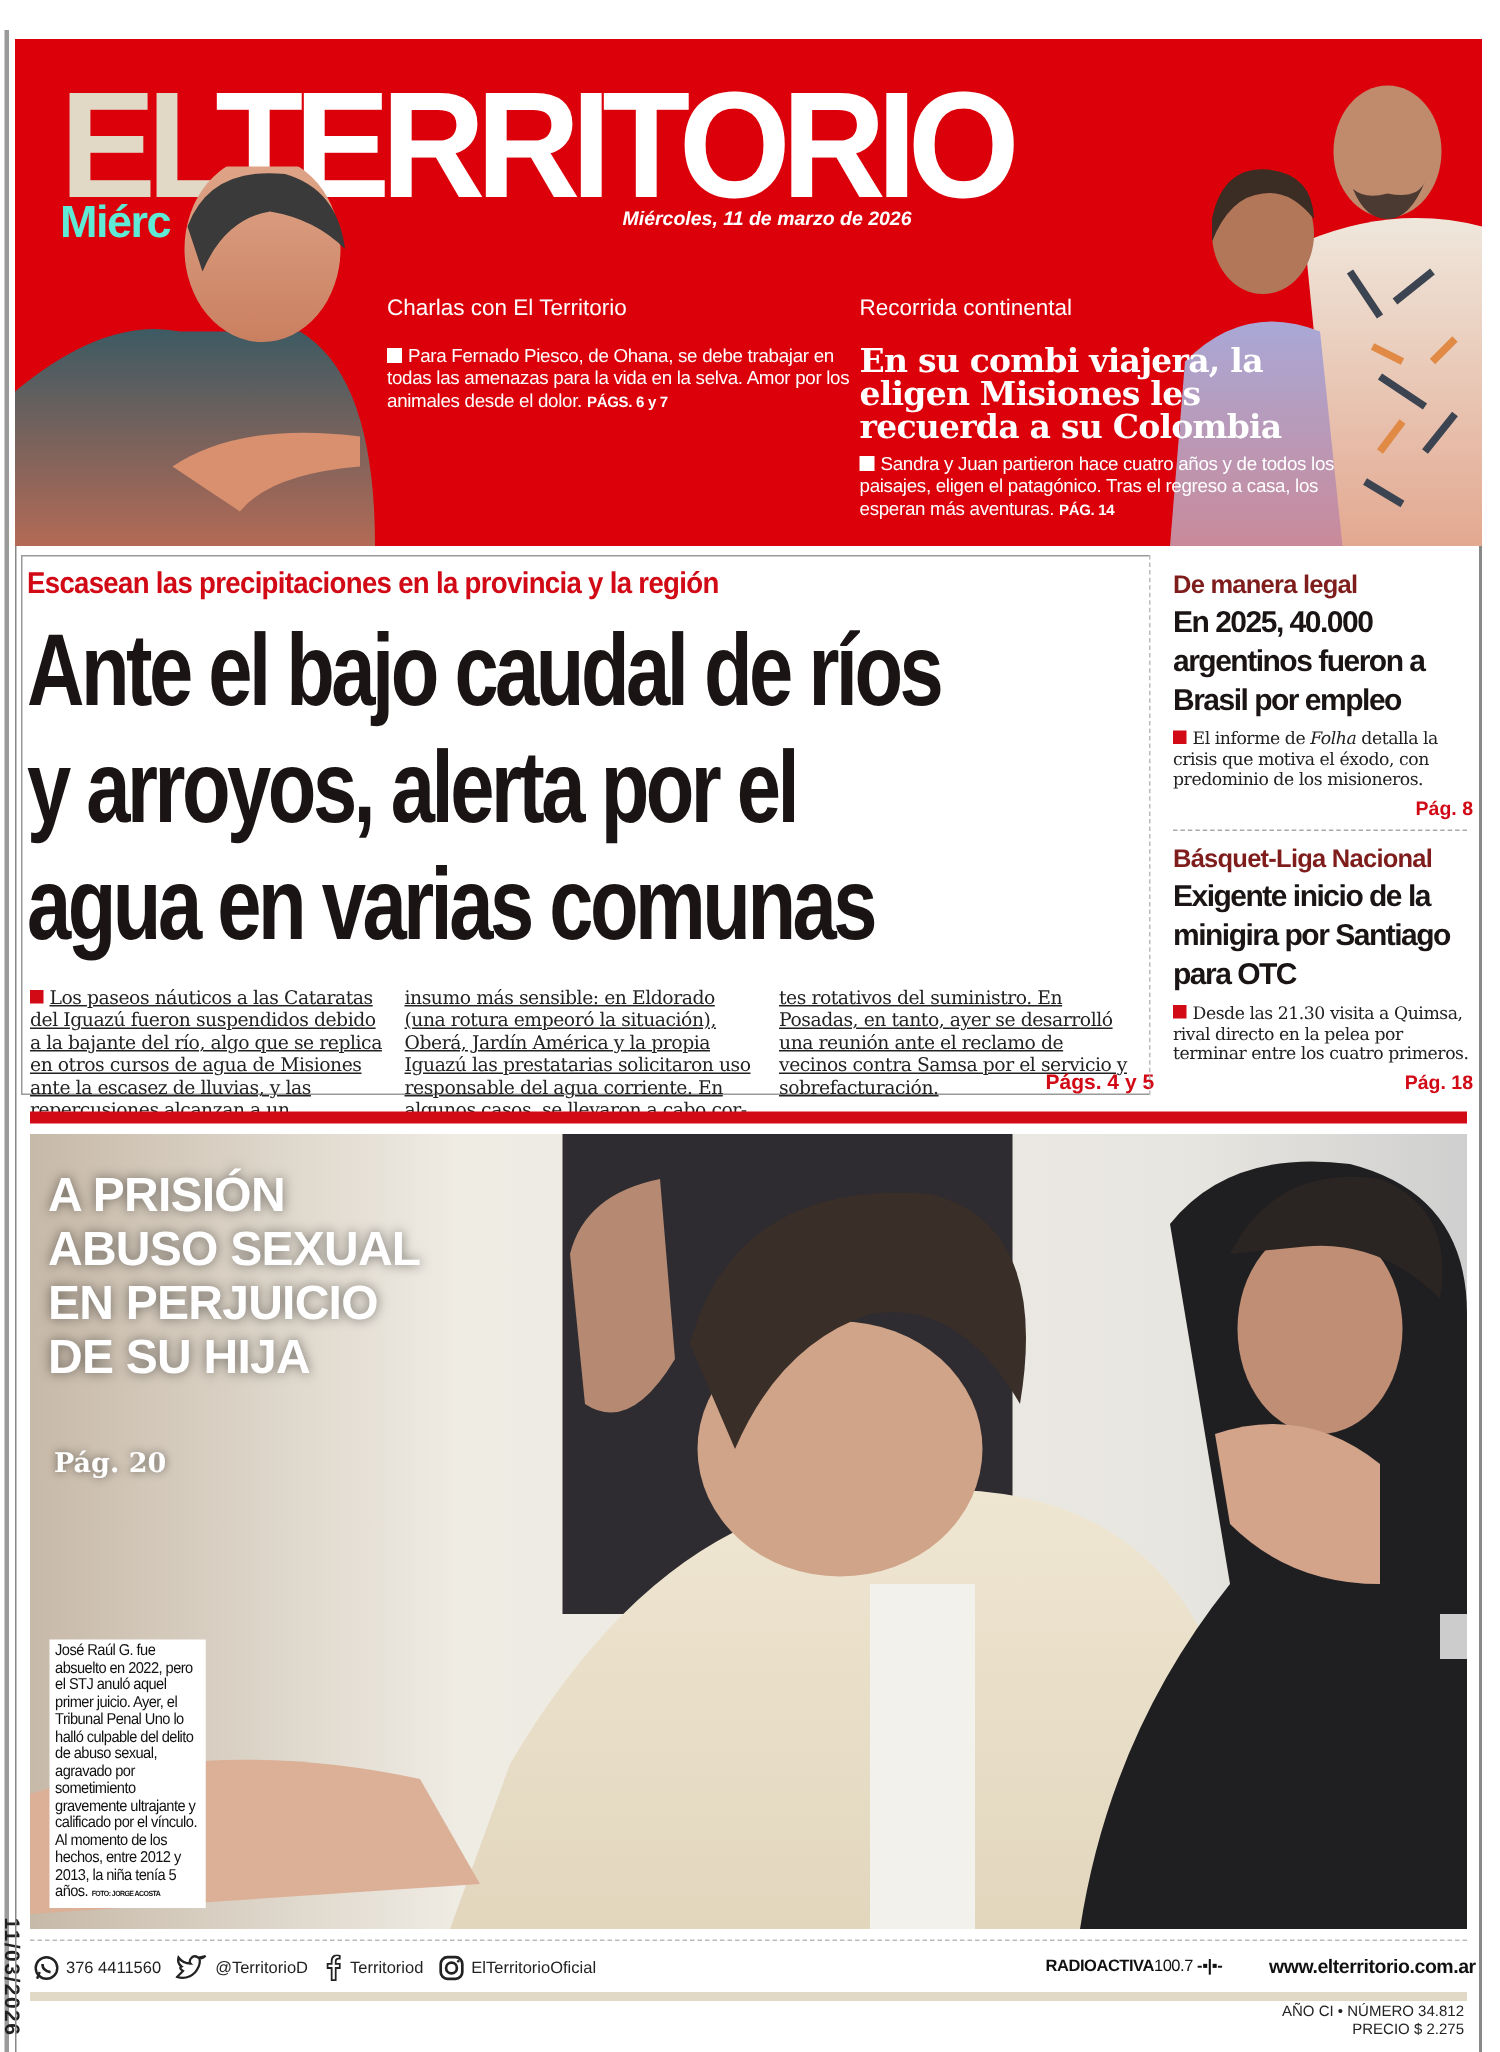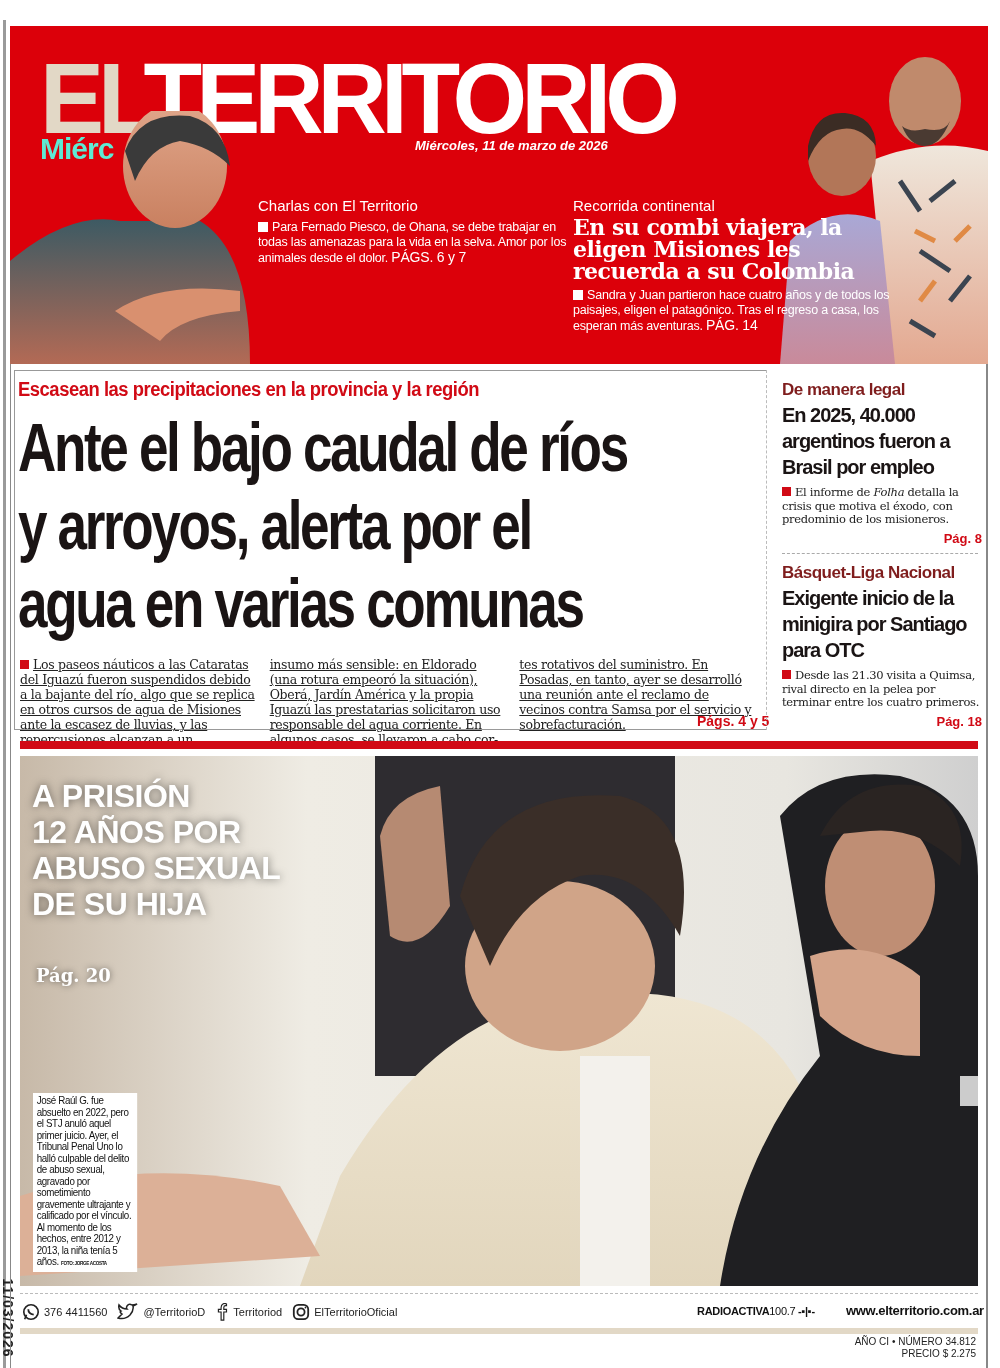--- a/index.html
+++ b/index.html
@@ -19,24 +19,24 @@
   .logo { position: absolute; left: 30px; top: 24px; font: bold 96px/1 "Liberation Sans", sans-serif; letter-spacing: -6px; transform: scaleY(1.05); }
   .logo .el { color: #e2d8c6; }
   .logo .terr { color: #fff; }
   .logo-sub { position: absolute; left: 30px; top: 106px; color: #5eead4; font: bold 30px "Liberation Sans", sans-serif; letter-spacing: -1px; }
   .date { position: absolute; left: 405px; top: 112px; color: #fff; font: italic bold 13px "Liberation Sans", sans-serif; }
 
   .photo-left { position: absolute; left: 0; top: 85px; width: 245px; height: 253px; }
   .photo-right { position: absolute; left: 770px; top: 25px; width: 208px; height: 313px; }
 
   .teaser { position: absolute; color: #fff; }
-  .teaser .kicker { font: 15px "Liberation Sans", sans-serif; margin-bottom: 2px; }
+  .teaser .kicker { font: 15px "Liberation Sans", sans-serif; margin-bottom: 16px; }
   .teaser .head { font: bold 22px/22px "DejaVu Serif", serif; letter-spacing: -0.5px; }
   .teaser .body { font: 12.5px/15px "Liberation Sans", sans-serif; margin-top: 6px; letter-spacing: -0.2px; }
-  .teaser .pg { font-weight: normal; font-size: 14px; }
+  .teaser .pg { font-weight: bold; font-size: 10px; }
   .sq { display: inline-block; width: 10px; height: 10px; background: #fff; margin-right: 4px; vertical-align: -1px; }
   .t1 { left: 248px; top: 171px; width: 320px; }
   .t2 { left: 563px; top: 171px; width: 320px; }
 
   
   .main { position: absolute; left: 14px; top: 370px; width: 752px; height: 360px; border: 1px solid #999; border-right: none; background: #fff; }
   .main-kicker { position: absolute; left: 18px; top: 378px; color: #d10a15; font: bold 20px "Liberation Sans", sans-serif; letter-spacing: -0.5px; transform: scaleX(0.92); transform-origin: left; }
   .main-head { position: absolute; left: 18px; top: 408px; width: 745px; color: #1a1414;
     font: bold 68px/78px "Liberation Sans Narrow", "Liberation Sans", sans-serif; letter-spacing: -3px; transform: scaleX(0.78); transform-origin: left; white-space: nowrap; }
   .main-cols { position: absolute; left: 20px; top: 657px; width: 735px; display: flex; gap: 14px; font: 12.5px/15px "DejaVu Serif", serif; color: #222; letter-spacing: -0.3px; text-decoration: underline; }
@@ -188,22 +188,22 @@
   <path d="M440 140 Q470 30 600 40 Q680 60 660 180 Q620 110 560 120 Q500 140 470 210 Z" fill="#3a2e28"></path>
   <path d="M0 440 Q120 400 260 430 L300 500 L0 520 Z" fill="#dcb097"></path>
   <path d="M760 60 Q800 10 880 20 Q958 40 958 120 L958 530 L700 530 Q720 400 800 300 Z" fill="#1f1f22"></path>
   <ellipse cx="860" cy="130" rx="55" ry="70" fill="#bf8e74"></ellipse>
   <path d="M800 80 Q830 20 900 30 Q950 50 940 110 Q900 70 850 75 Z" fill="#2a2422"></path>
   <path d="M790 200 Q850 180 900 220 L900 300 Q840 300 800 260 Z" fill="#d4a48a"></path>
   <rect x="940" y="320" width="18" height="30" fill="#ccc"></rect>
 </svg>
 <div class="photo-title">
   <div>A PRISIÓN</div>
-  <div>12 AÑOS POR</div>
   <div>ABUSO SEXUAL</div>
+  <div>EN PERJUICIO</div>
   <div>DE SU HIJA</div>
 </div>
 <div class="photo-pg">Pág. 20</div>
 <div class="caption"><span>José Raúl G. fue absuelto en 2022, pero el STJ anuló aquel primer juicio. Ayer, el Tribunal Penal Uno lo halló culpable del delito de abuso sexual, agravado por sometimiento gravemente ultrajante y calificado por el vínculo. Al momento de los hechos, entre 2012 y 2013, la niña tenía 5 años.</span> <span class="credit">FOTO: JORGE ACOSTA</span></div>
 
 <div class="foot-dash"></div>
 <div class="social">
   <span class="item">
     <svg class="ico" viewBox="0 0 20 20">
         <circle cx="10" cy="10" r="8" fill="none" stroke="#222" stroke-width="1.8"></circle>

